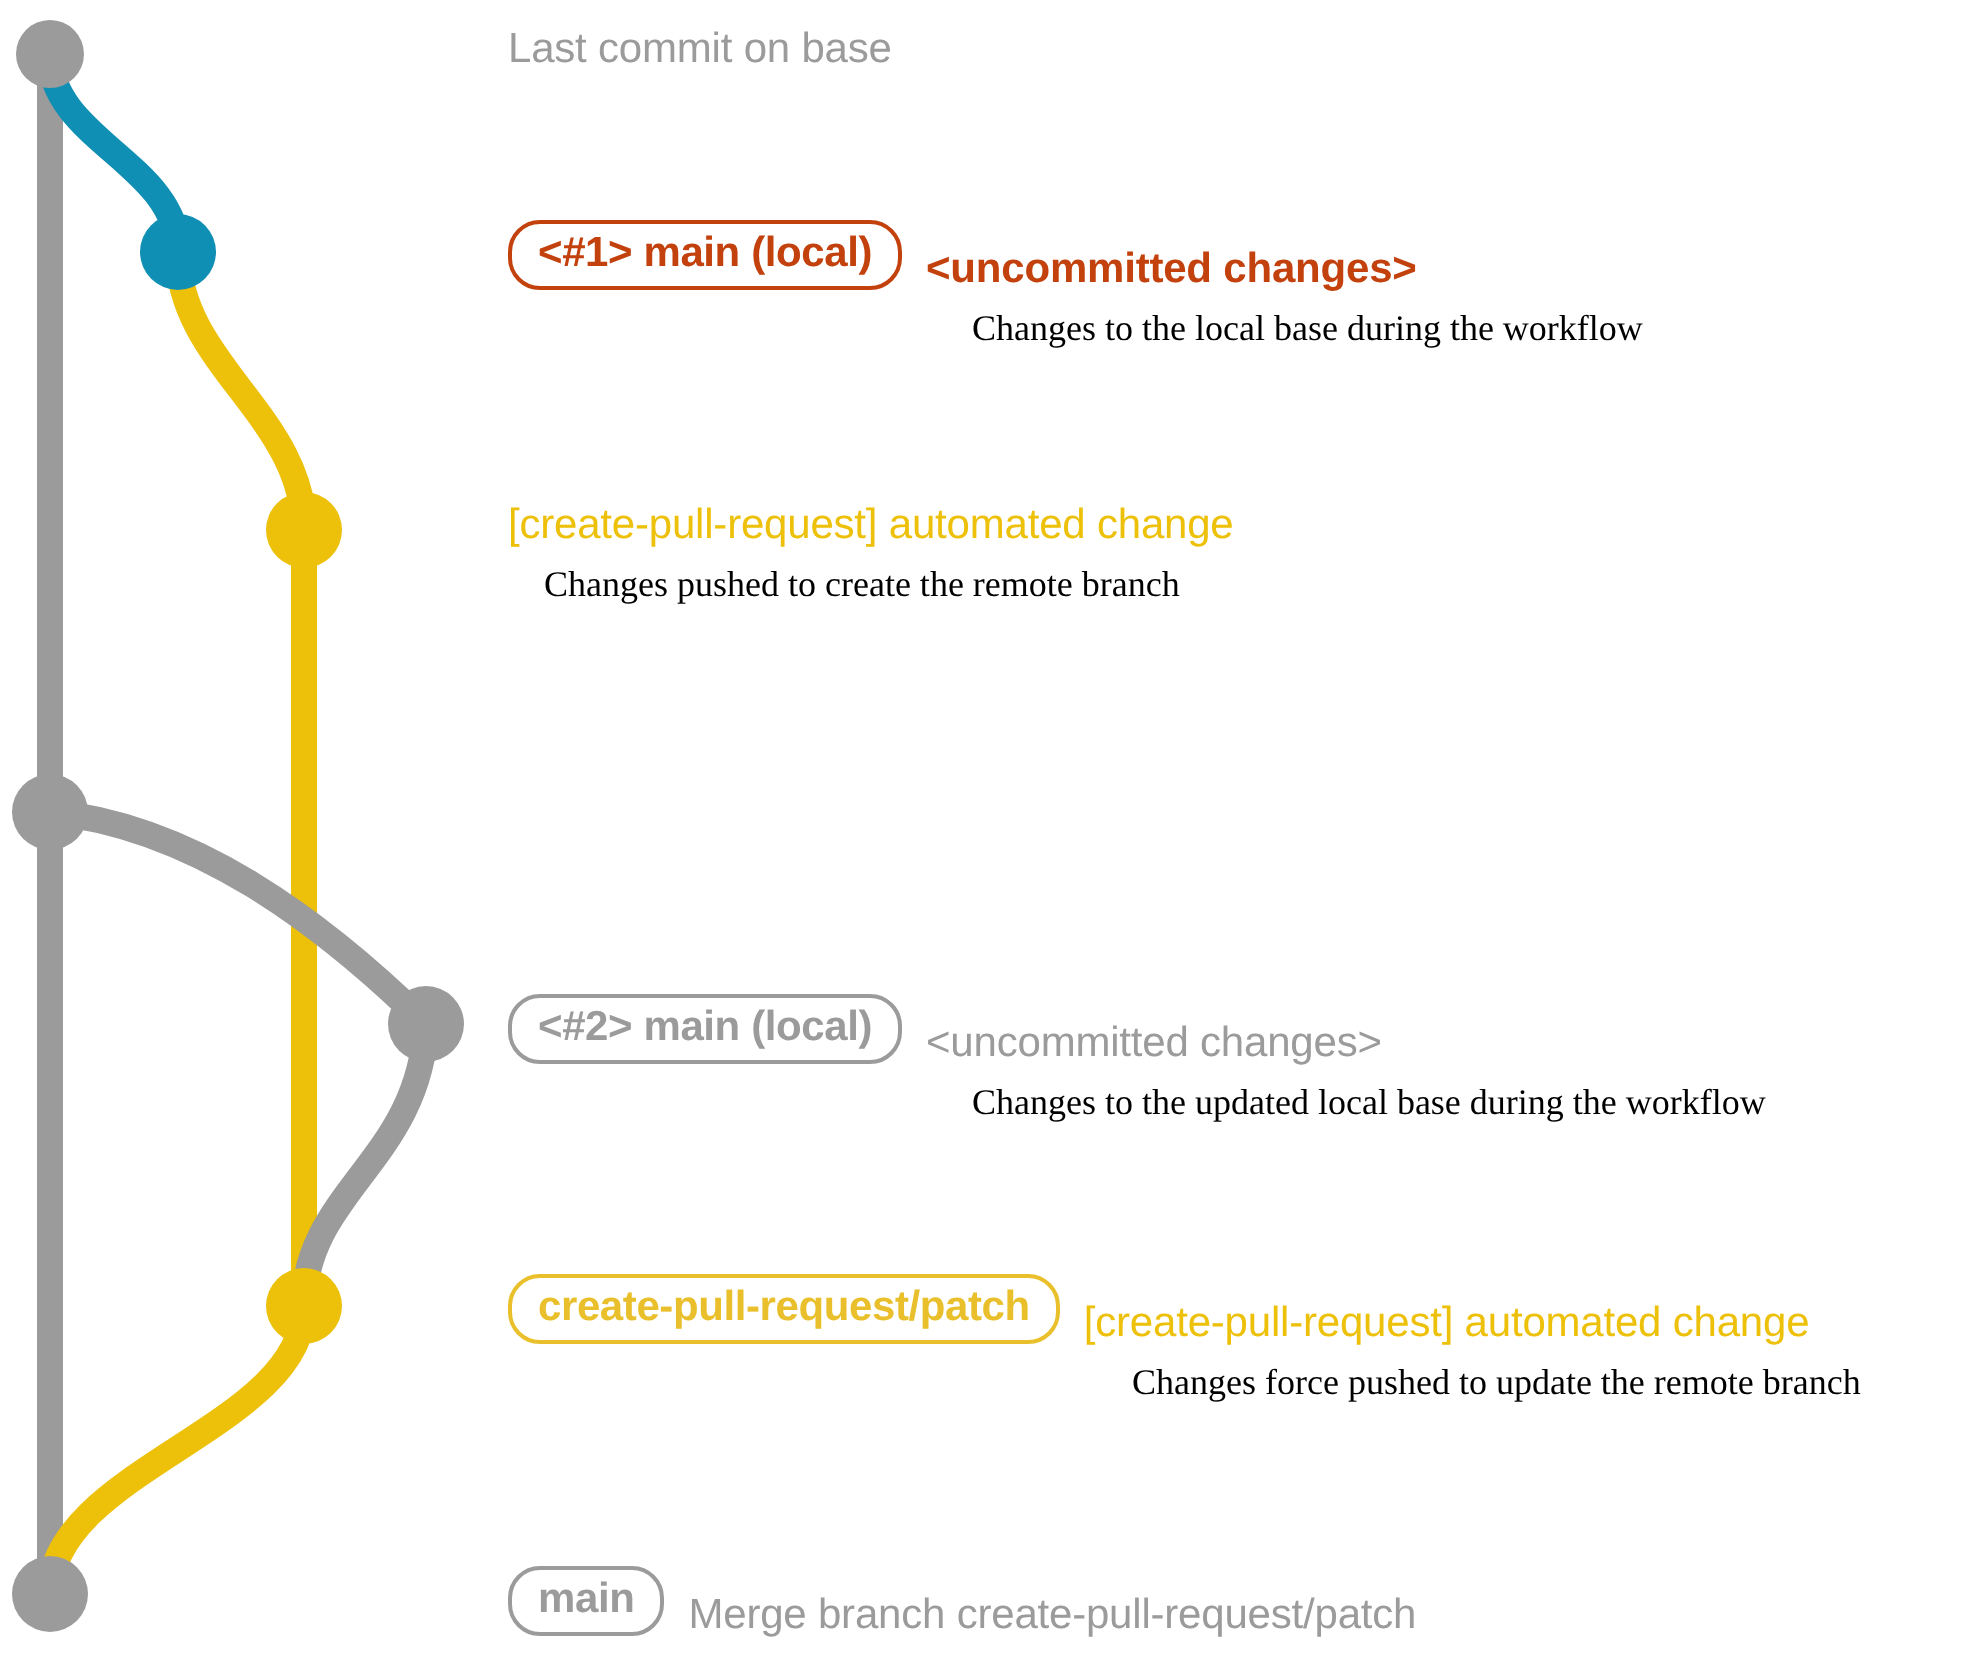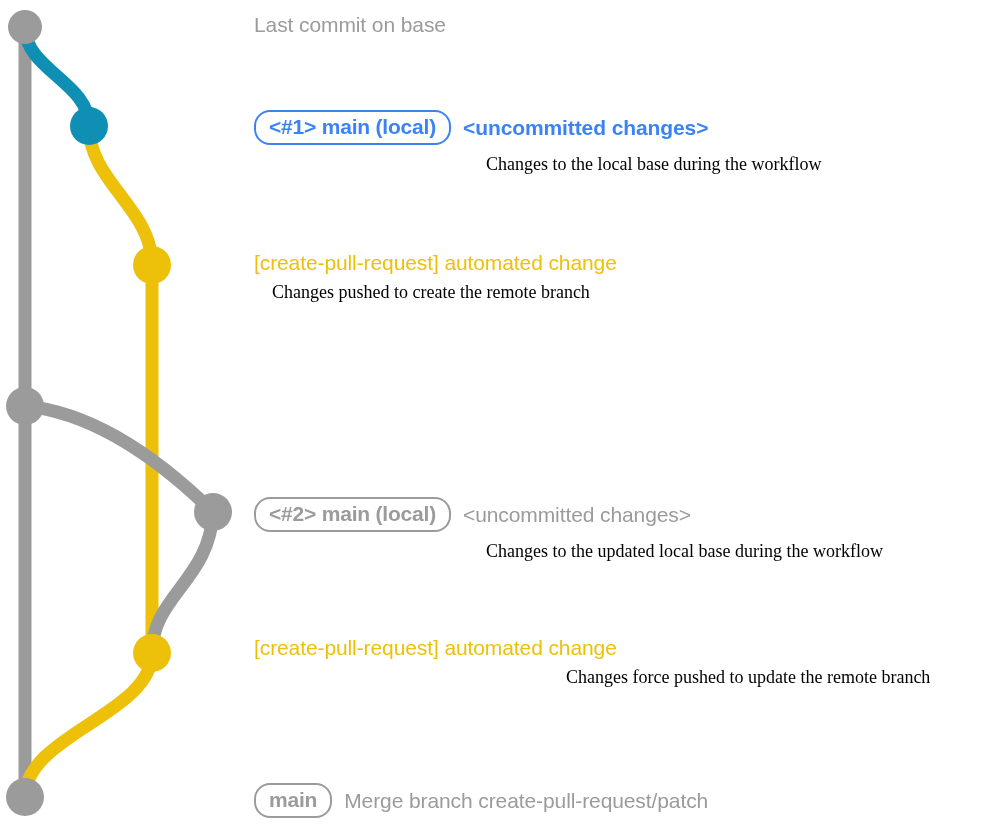--- a/index.html
+++ b/index.html
@@ -33,21 +33,21 @@
     height: 827px;
   }
 
   .row {
     position: absolute;
     left: 254px;
   }
 
   .headline {
     display: flex;
-    align-items: center;
+    align-items: flex-end;
     gap: 12px;
     white-space: nowrap;
   }
 
   .pill {
     display: inline-flex;
     align-items: center;
     justify-content: center;
     box-sizing: border-box;
     border: 2px solid currentColor;
@@ -79,21 +79,21 @@
     margin-top: 9px;
   }
 
   .desc.indent-1 { margin-left: 232px; }
   .desc.indent-2 { margin-left: 18px; }
   .desc.indent-3 { margin-left: 232px; }
   .desc.indent-4 { margin-left: 312px; text-align: center; }
 
   
   .c-gray   { color: #9b9b9b; }
-  .c-blue   { color: #3b82f6; }
+  .c-blue   { color: #c2410c; }
   .c-yellow { color: #edc00a; }
   .c-amber  { color: #e9c02b; }
 </style>
 </head>
 <body>
 
 <svg id="graph-svg" viewBox="0 0 981 827" xmlns="http://www.w3.org/2000/svg">
 
   <path d="M 25 27 L 25 797" fill="none" stroke="#9b9b9b" stroke-width="13" stroke-linecap="butt"></path>
 
@@ -145,20 +145,21 @@
   <div class="row" id="row-local-2" style="top:497px;">
     <div class="headline">
       <span class="pill c-gray">&lt;#2&gt; main (local)</span>
       <span class="subject c-gray">&lt;uncommitted changes&gt;</span>
     </div>
     <div class="desc indent-3">Changes to the updated local base during the workflow</div>
   </div>
 
   <div class="row" id="row-automated-change-2" style="top:637px;">
     <div class="headline">
+      <span class="pill c-amber">create-pull-request/patch</span>
       <span class="subject c-yellow">[create-pull-request] automated change</span>
     </div>
     <div class="desc indent-4">Changes force pushed to update the remote branch</div>
   </div>
 
   <div class="row" id="row-merge" style="top:783px;">
     <div class="headline">
       <span class="pill c-gray">main</span>
       <span class="subject c-gray">Merge branch create-pull-request/patch</span>
     </div>

